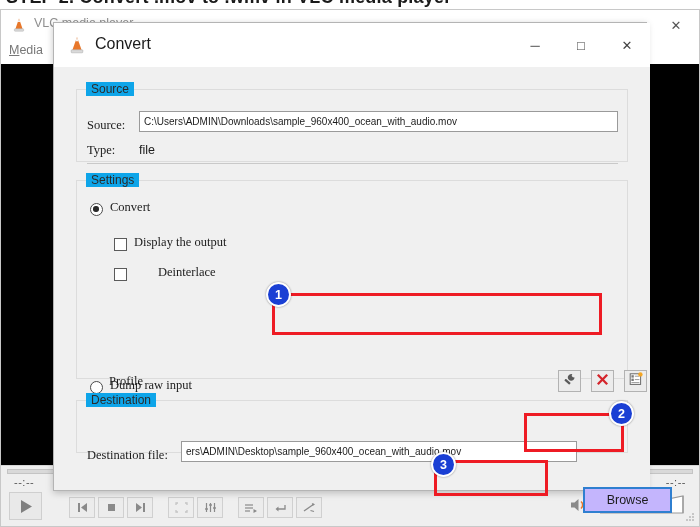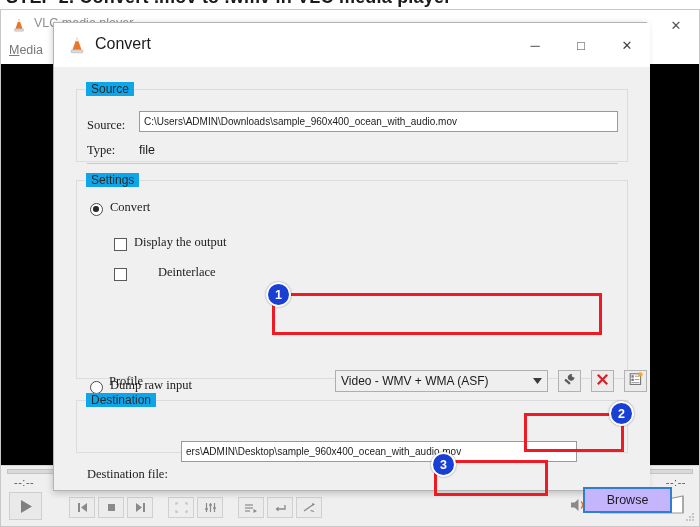--- a/index.html
+++ b/index.html
@@ -387,28 +387,20 @@
     <span class="lbl" style="left:56px;top:133px;">Convert</span>
 
     <div class="checkbox" style="left:60px;top:171px;"></div>
     <span class="lbl" style="left:80px;top:168px;">Display the output</span>
 
     <div class="checkbox" style="left:60px;top:201px;"></div>
     <span class="lbl" style="left:80px;top:198px;margin-left:24px;">Deinterlace</span>
 
     <span class="lbl" style="left:55px;top:307px;">Profile</span>
 
-    <div class="combo">
-      <span class="combo-text">Video - WMV + WMA (ASF)</span>
-      <span class="combo-arrow">
-        <svg width="9" height="6" viewBox="0 0 9 6">
-            <polygon points="0,0 9,0 4.5,6" fill="#3a3a3a"></polygon>
-          </svg>
-      </span>
-    </div>
 
     <div class="iconbtn ib-wrench">
       <span>
         <svg width="13" height="13" viewBox="0 0 13 13">
           <path d="M9.3,1.2 A3.4,3.4 0 1 0 11.6,4.6 L9.9,4.2 L8.6,2.9 Z" fill="#5a5a5a"></path>
           <rect x="1.3" y="7.6" width="6.6" height="2.3" rx="0.5" fill="#5a5a5a" transform="rotate(40 4.6 8.7)"></rect>
         </svg>
       </span>
     </div>
     <div class="iconbtn ib-delete">
@@ -432,21 +424,21 @@
         </svg>
       </span>
     </div>
 
     <div class="radio" style="left:36px;top:314px;"></div>
     <span class="lbl" style="left:56px;top:311px;">Dump raw input</span>
 
     <div class="group grp-dest">
       <span class="group-title">Destination</span>
     </div>
-    <span class="lbl" style="left:33px;top:400px;">Destination file:</span>
+    <span class="lbl" style="left:33px;top:381px;">Destination file:</span>
     <div class="txtbox" style="left:127px;top:374px;width:396px;height:21px;">ers\ADMIN\Desktop\sample_960x400_ocean_with_audio.mov</div>
     <div class="btn btn-browse">Browse</div>
 
   </div>
 </div>
 
 <div class="redbox rb1"></div>
 <div class="redbox rb2"></div>
 <div class="redbox rb3"></div>
 

